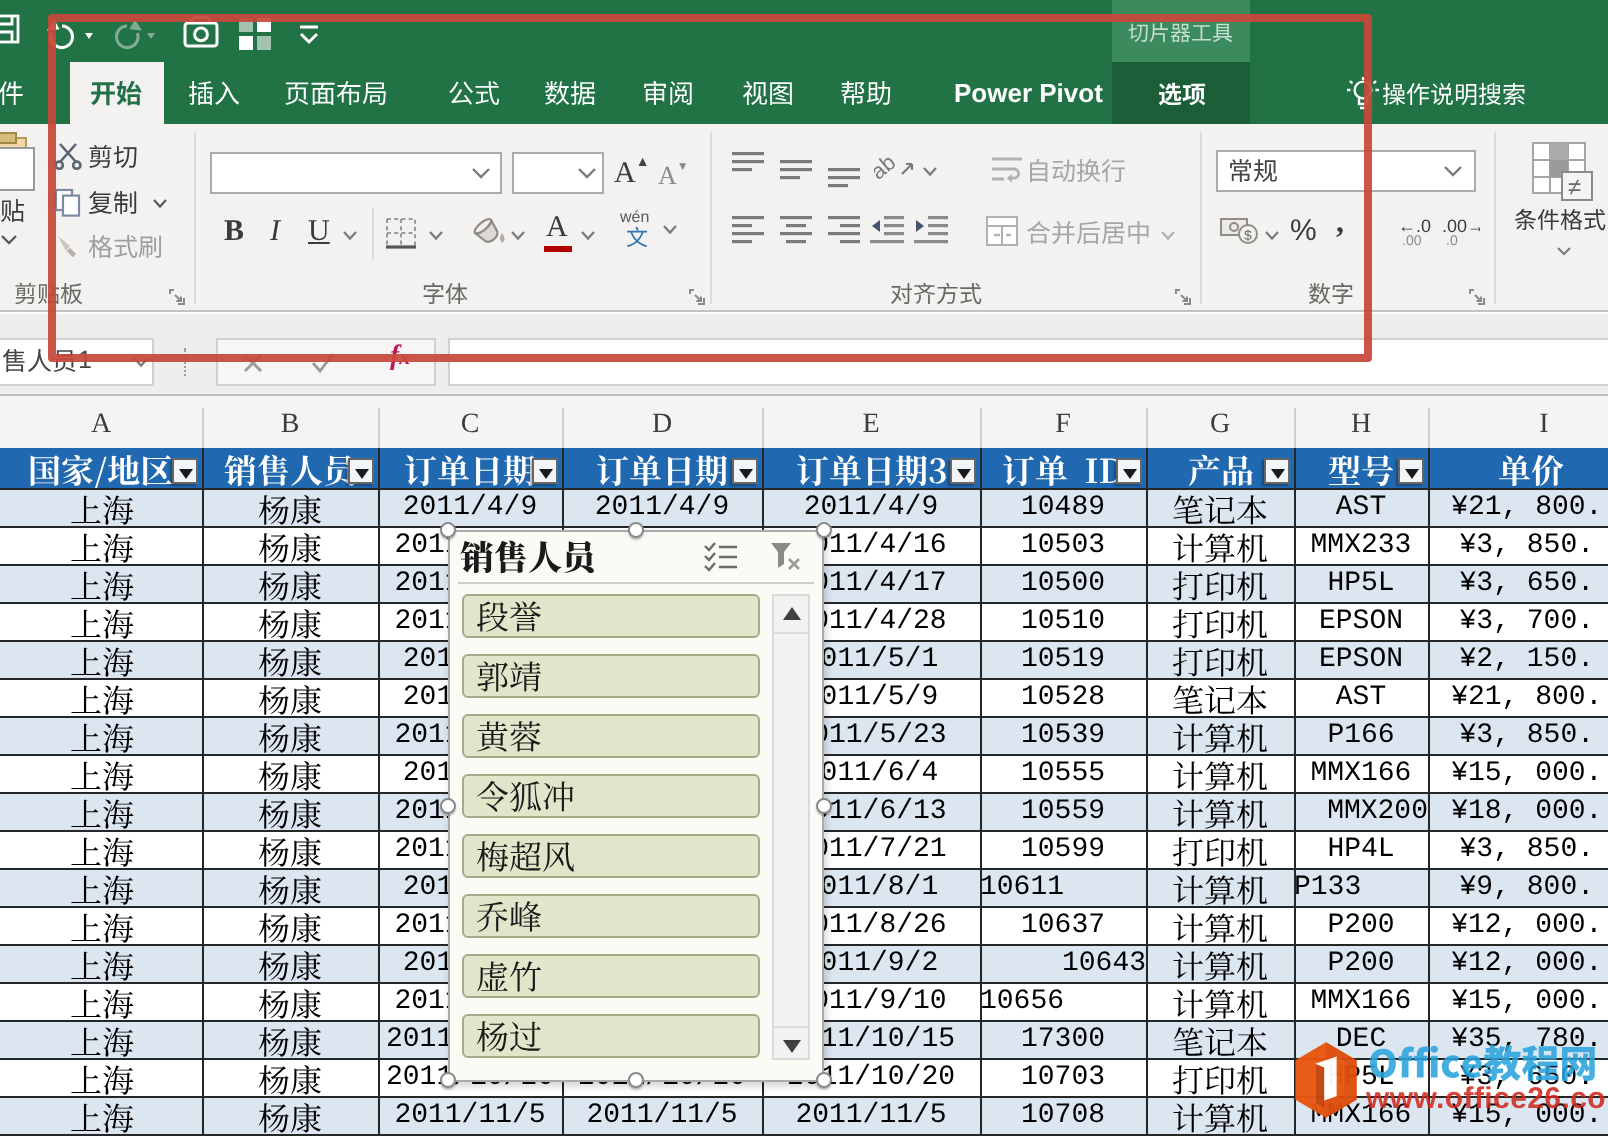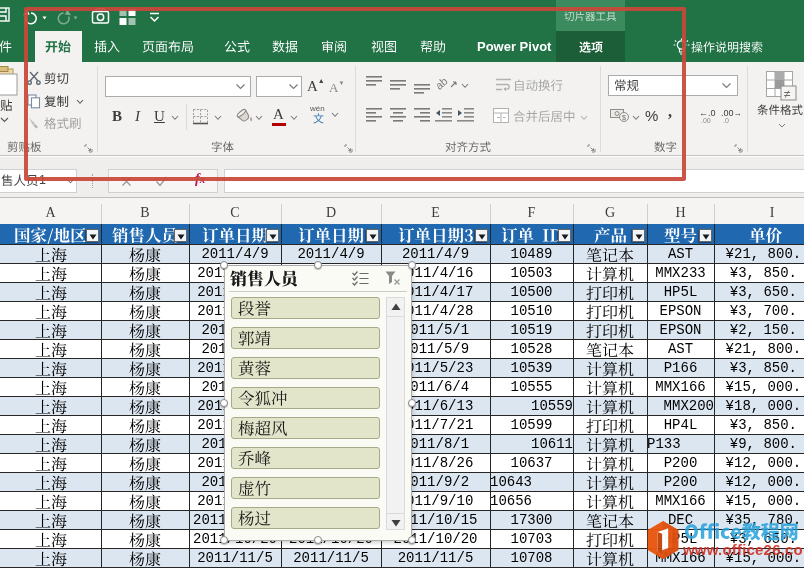--- a/index.html
+++ b/index.html
@@ -927,21 +927,21 @@
   </svg>
 <svg style="position:absolute;left:129.0px;top:398.5px" width="32.0" height="16" viewBox="0 0 2000 1000">
     <g fill="#000">
       <use href="#g83" x="0"></use>
       <use href="#g84" x="1000"></use>
     </g>
   </svg>
 <div style="position:absolute;left:189px;top:397px;width:92px;height:18px;line-height:18px;text-align:center;font-family:'Liberation Mono',monospace;font-size:14px;color:#000">2011/6/13</div>
 <div style="position:absolute;left:281px;top:397px;width:100px;height:18px;line-height:18px;text-align:center;font-family:'Liberation Mono',monospace;font-size:14px;color:#000">2011/6/13</div>
 <div style="position:absolute;left:381px;top:397px;width:109px;height:18px;line-height:18px;text-align:center;font-family:'Liberation Mono',monospace;font-size:14px;color:#000">2011/6/13</div>
-<div style="position:absolute;left:490px;top:397px;width:83px;height:32px;line-height:18px;text-align:right;font-family:'Liberation Mono',monospace;font-size:14px;color:#000">10559</div>
+<div style="position:absolute;left:490px;top:397px;width:83px;height:32px;line-height:18px;text-align:center;font-family:'Liberation Mono',monospace;font-size:14px;color:#000">10559</div>
 <svg style="position:absolute;left:586.0px;top:398.5px" width="48.0" height="16" viewBox="0 0 3000 1000">
     <g fill="#000">
       <use href="#g88" x="0"></use>
       <use href="#g89" x="1000"></use>
       <use href="#g90" x="2000"></use>
     </g>
   </svg>
 <div style="position:absolute;left:647px;top:397px;width:67px;height:18px;line-height:18px;text-align:right;font-family:'Liberation Mono',monospace;font-size:14px;color:#000">MMX200</div>
 <div style="position:absolute;left:714px;top:397px;width:124px;height:18px;line-height:18px;text-align:center;font-family:'Liberation Mono',monospace;font-size:14px;color:#000">¥18, 000. 00</div>
 <svg style="position:absolute;left:34.5px;top:417.5px" width="32.0" height="16" viewBox="0 0 2000 1000">
@@ -977,21 +977,21 @@
   </svg>
 <svg style="position:absolute;left:129.0px;top:436.5px" width="32.0" height="16" viewBox="0 0 2000 1000">
     <g fill="#000">
       <use href="#g83" x="0"></use>
       <use href="#g84" x="1000"></use>
     </g>
   </svg>
 <div style="position:absolute;left:189px;top:435px;width:92px;height:18px;line-height:18px;text-align:center;font-family:'Liberation Mono',monospace;font-size:14px;color:#000">2011/8/1</div>
 <div style="position:absolute;left:281px;top:435px;width:100px;height:18px;line-height:18px;text-align:center;font-family:'Liberation Mono',monospace;font-size:14px;color:#000">2011/8/1</div>
 <div style="position:absolute;left:381px;top:435px;width:109px;height:18px;line-height:18px;text-align:center;font-family:'Liberation Mono',monospace;font-size:14px;color:#000">2011/8/1</div>
-<div style="position:absolute;left:490px;top:435px;width:83px;height:18px;line-height:18px;text-align:right;font-family:'Liberation Mono',monospace;font-size:14px;color:#000">10611</div>
+<div style="position:absolute;left:490px;top:435px;width:83px;height:18px;line-height:18px;text-align:left;font-family:'Liberation Mono',monospace;font-size:14px;color:#000">10611</div>
 <svg style="position:absolute;left:586.0px;top:436.5px" width="48.0" height="16" viewBox="0 0 3000 1000">
     <g fill="#000">
       <use href="#g88" x="0"></use>
       <use href="#g89" x="1000"></use>
       <use href="#g90" x="2000"></use>
     </g>
   </svg>
 <div style="position:absolute;left:647px;top:435px;width:67px;height:18px;line-height:18px;text-align:left;font-family:'Liberation Mono',monospace;font-size:14px;color:#000">P133</div>
 <div style="position:absolute;left:714px;top:435px;width:124px;height:18px;line-height:18px;text-align:center;font-family:'Liberation Mono',monospace;font-size:14px;color:#000">¥9, 800. 00</div>
 <svg style="position:absolute;left:34.5px;top:455.5px" width="32.0" height="16" viewBox="0 0 2000 1000">
@@ -1027,21 +1027,21 @@
   </svg>
 <svg style="position:absolute;left:129.0px;top:474.5px" width="32.0" height="16" viewBox="0 0 2000 1000">
     <g fill="#000">
       <use href="#g83" x="0"></use>
       <use href="#g84" x="1000"></use>
     </g>
   </svg>
 <div style="position:absolute;left:189px;top:473px;width:92px;height:18px;line-height:18px;text-align:center;font-family:'Liberation Mono',monospace;font-size:14px;color:#000">2011/9/2</div>
 <div style="position:absolute;left:281px;top:473px;width:100px;height:18px;line-height:18px;text-align:center;font-family:'Liberation Mono',monospace;font-size:14px;color:#000">2011/9/2</div>
 <div style="position:absolute;left:381px;top:473px;width:109px;height:18px;line-height:18px;text-align:center;font-family:'Liberation Mono',monospace;font-size:14px;color:#000">2011/9/2</div>
-<div style="position:absolute;left:490px;top:473px;width:83px;height:18px;line-height:18px;text-align:left;font-family:'Liberation Mono',monospace;font-size:14px;color:#000">10643</div>
+<div style="position:absolute;left:490px;top:473px;width:83px;height:18px;line-height:18px;text-align:right;font-family:'Liberation Mono',monospace;font-size:14px;color:#000">10643</div>
 <svg style="position:absolute;left:586.0px;top:474.5px" width="48.0" height="16" viewBox="0 0 3000 1000">
     <g fill="#000">
       <use href="#g88" x="0"></use>
       <use href="#g89" x="1000"></use>
       <use href="#g90" x="2000"></use>
     </g>
   </svg>
 <div style="position:absolute;left:647px;top:473px;width:67px;height:18px;line-height:18px;text-align:center;font-family:'Liberation Mono',monospace;font-size:14px;color:#000">P200</div>
 <div style="position:absolute;left:714px;top:473px;width:124px;height:18px;line-height:18px;text-align:center;font-family:'Liberation Mono',monospace;font-size:14px;color:#000">¥12, 000. 00</div>
 <svg style="position:absolute;left:34.5px;top:493.5px" width="32.0" height="16" viewBox="0 0 2000 1000">

